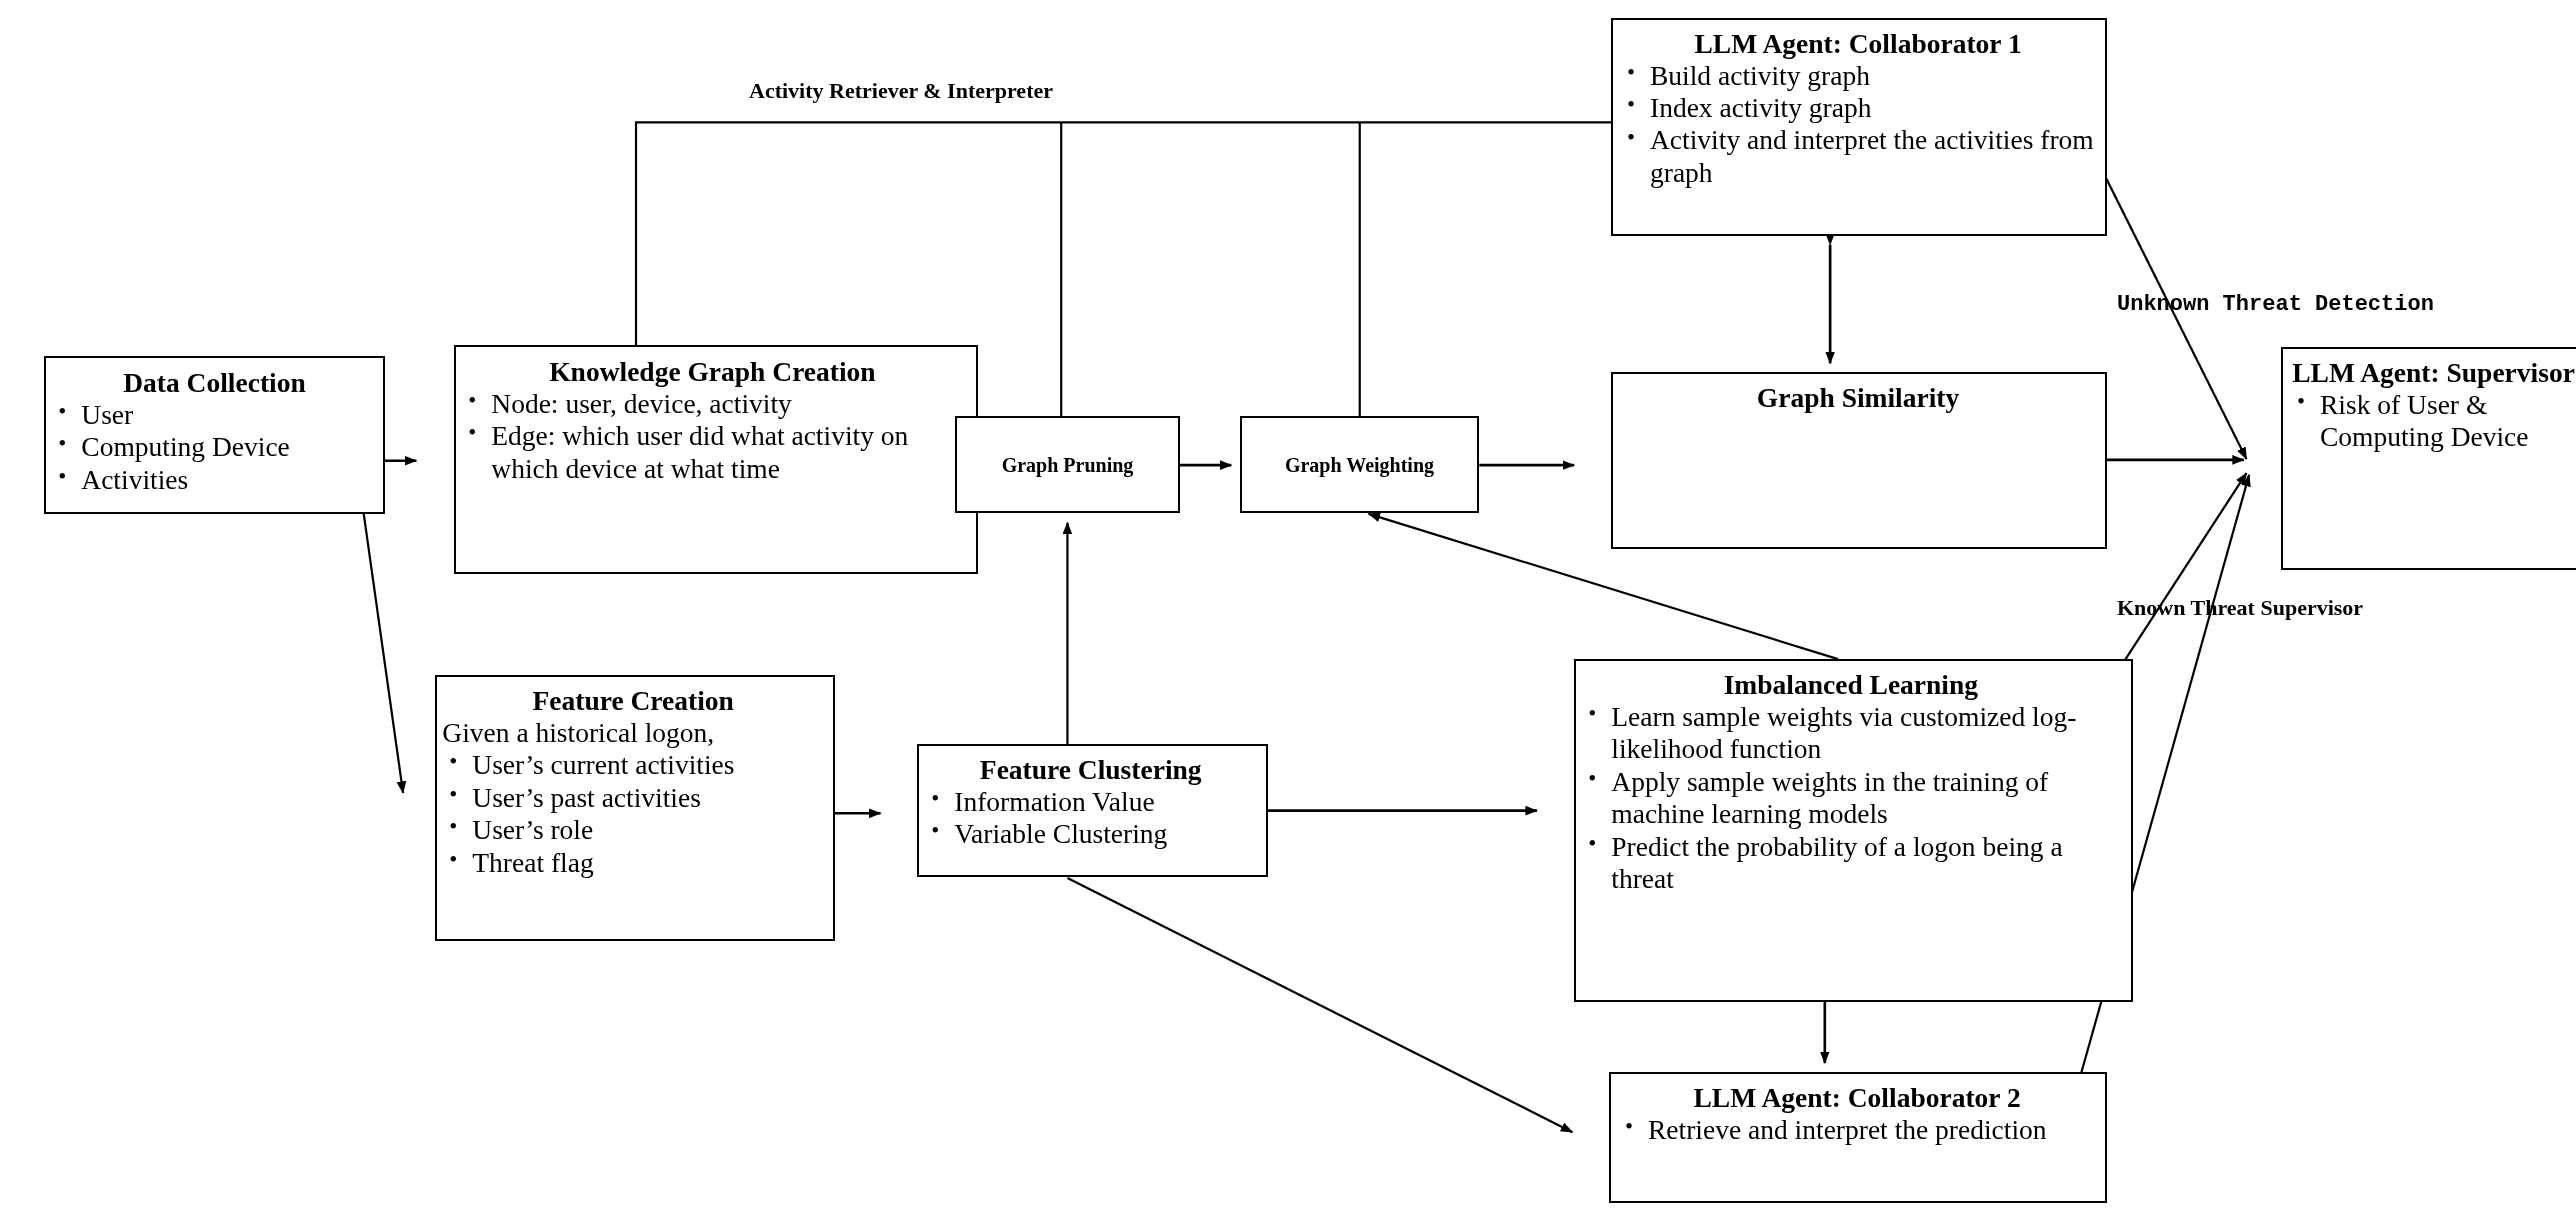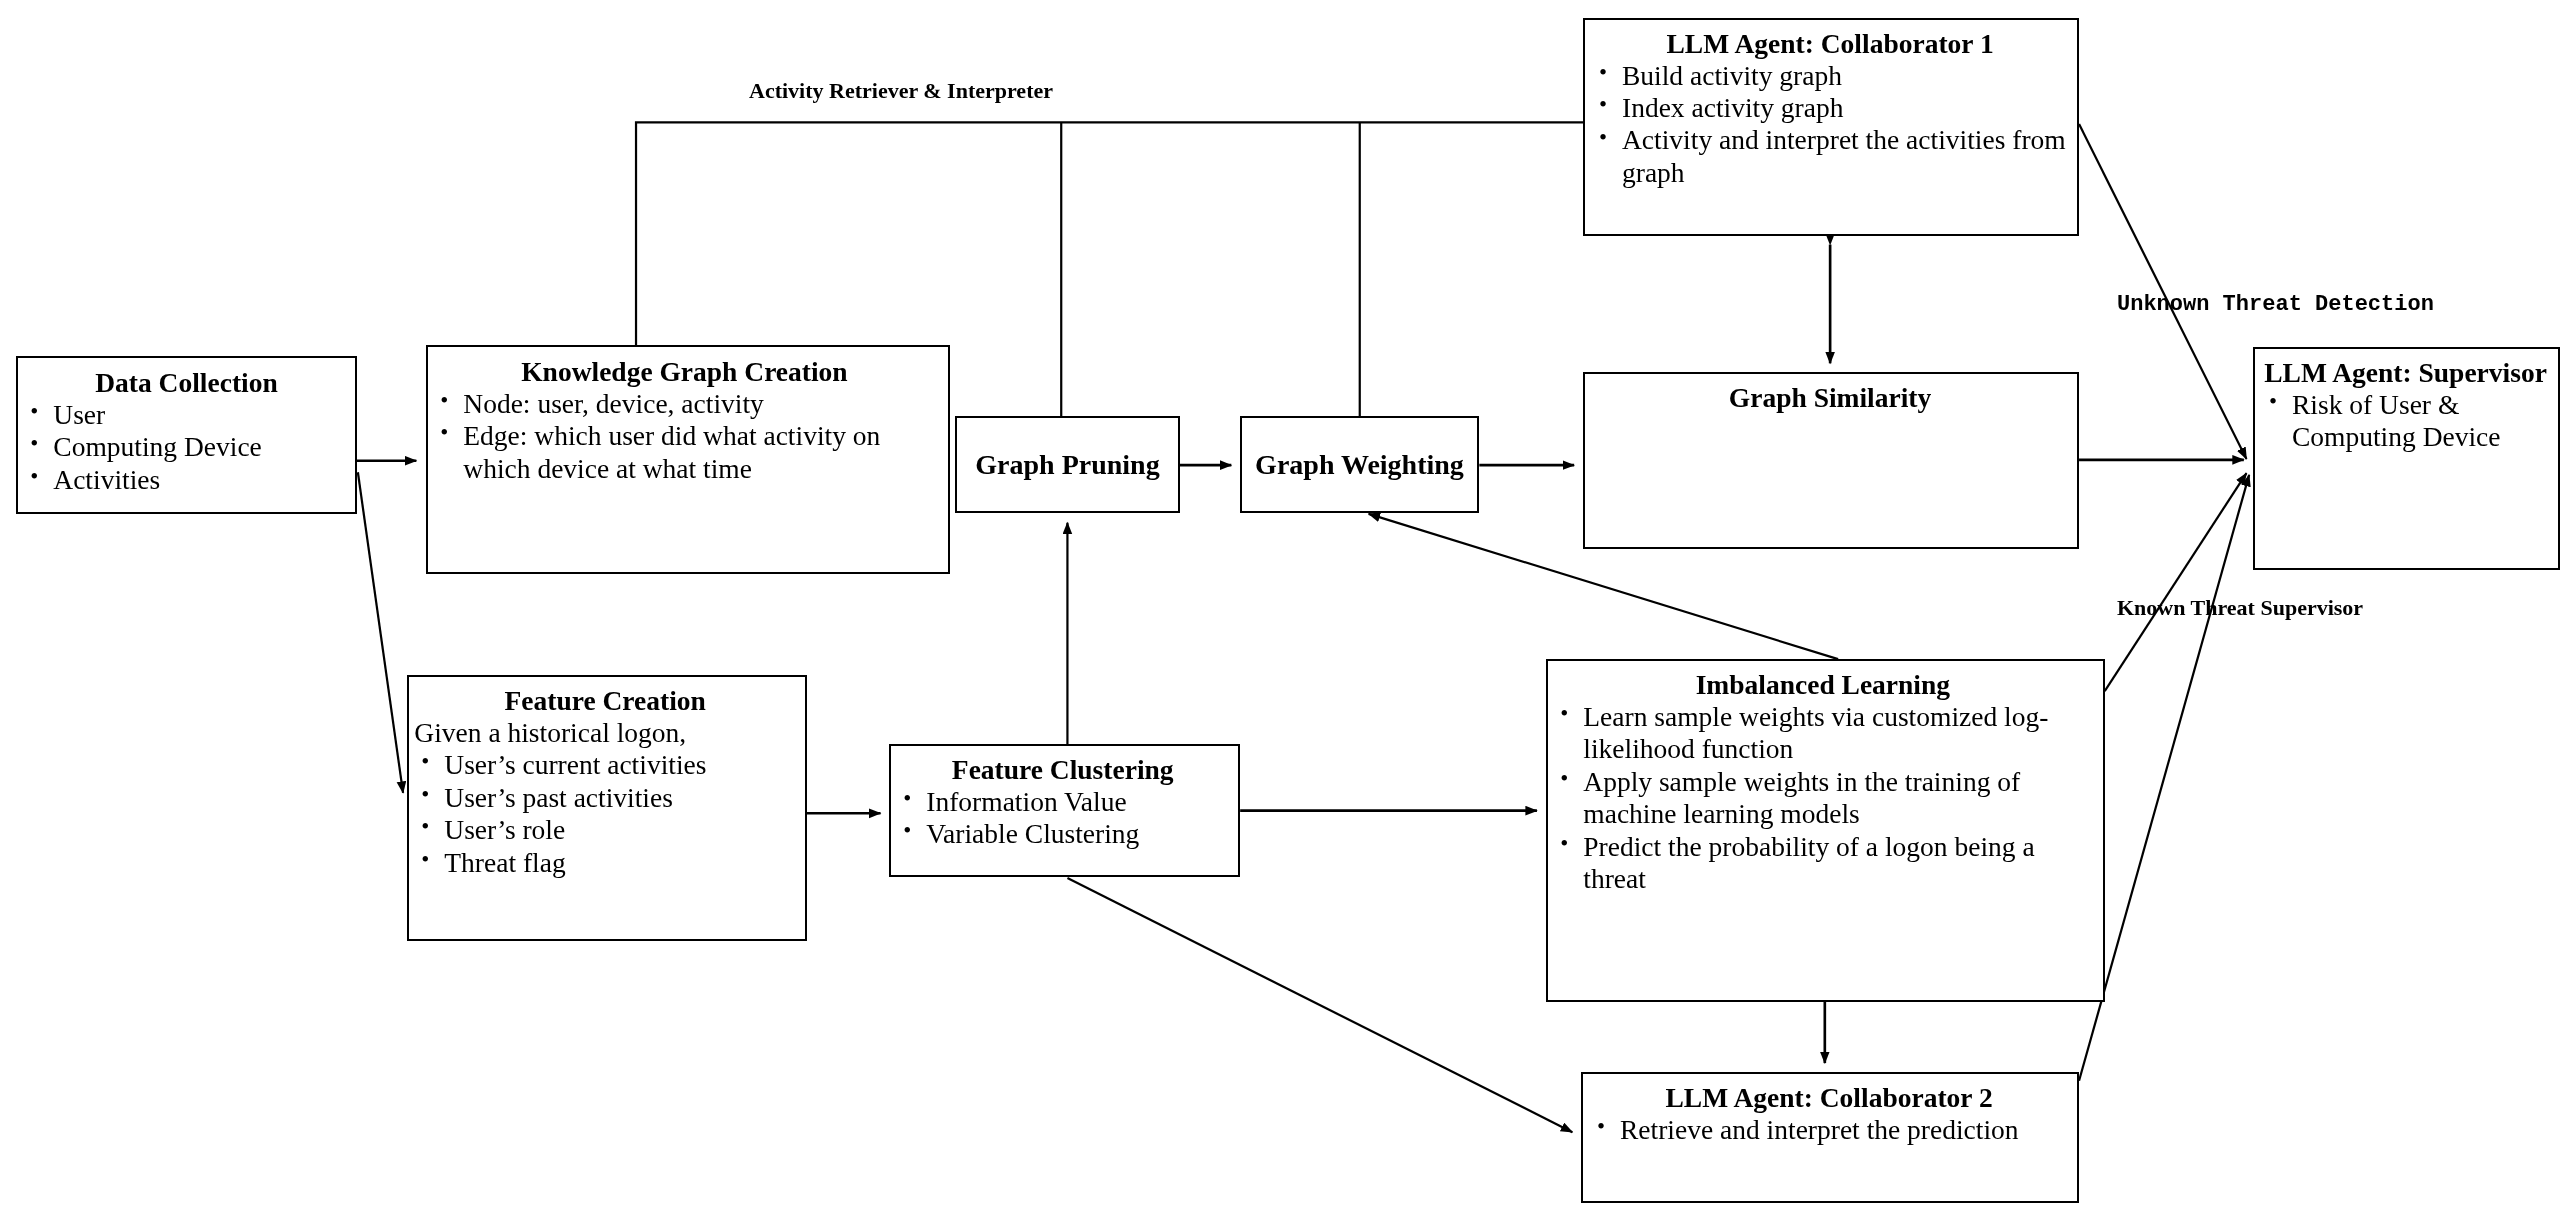--- a/index.html
+++ b/index.html
@@ -8,25 +8,25 @@
   #stage{position:absolute;left:0;top:0;width:2576px;height:1212px;}
   svg#wires{position:absolute;left:0;top:0;width:2576px;height:1212px;pointer-events:none;}
 
   .node{position:absolute;box-sizing:border-box;border:2.7px solid #000;background:#fff;}
   .node .title{font-weight:bold;text-align:center;line-height:1.16;}
   .node ul{list-style:none;margin:0;padding:0;}
   .node li{position:relative;padding-left:30px;line-height:1.18;}
   .node li:before{content:"\2022";position:absolute;left:7px;top:-0.9px;font-size:23px;line-height:1.18;}
   .node p.plain{margin:0;line-height:1.18;}
 
-  .big   {font-size:27.5px;}
+  .big   {font-size:27.5px;margin-left:28px;}
   .big .title{font-size:27.5px;}
 
   .centerbox{display:flex;align-items:center;justify-content:center;text-align:center;}
-  .centerbox .title{font-size:28px;line-height:1.2;}
+  .centerbox .title{font-size:20px;line-height:1.2;}
 
   .edge-label{position:absolute;font-weight:bold;font-size:22px;white-space:nowrap;
               background:transparent;}
 
   
   #n-data-collection   {left:16px;  top:356px;  width:341px; height:158px; padding:8.9px 5.3px 0 5.3px;}
   #n-kg-creation       {left:426px; top:345px;  width:524px; height:229px; padding:8.9px 12.4px 0 5.3px;}
   #n-graph-pruning     {left:955px;top:416px;  width:225px; height:97px;}
   #n-graph-weighting   {left:1240px;top:416px;  width:239px; height:97px;}
   #n-collab1           {left:1583px;top:17.7px;   width:496px; height:218px; padding:8px 8.9px 0 7px;}

